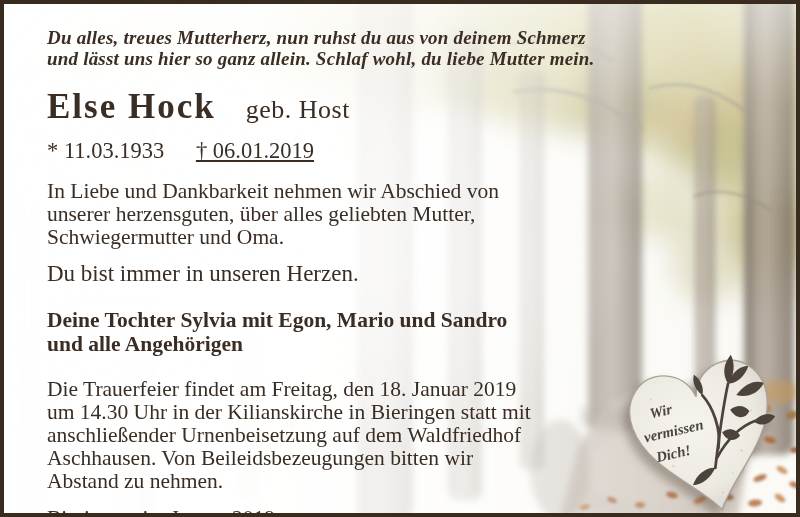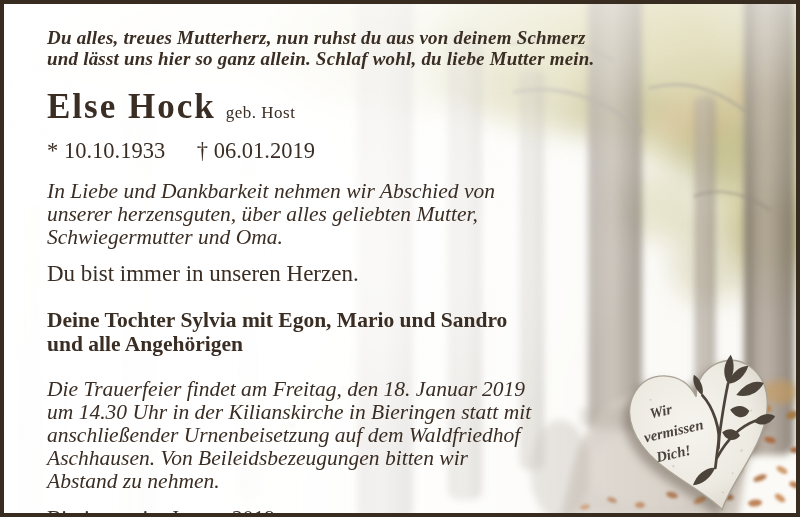--- a/index.html
+++ b/index.html
@@ -24,24 +24,24 @@
     position:absolute;left:47px;top:27px;width:620px;z-index:2;
     color:#3a2d23;
   }
   .pre{white-space:pre-line;}
   .epigraph{
     font-style:italic;font-weight:bold;font-size:19px;line-height:21px;
     letter-spacing:.2px;margin:0;
   }
   .name-row{margin-top:14px;display:flex;align-items:baseline;}
   .name{font-size:35px;font-weight:bold;line-height:48px;letter-spacing:2px;}
-  .maiden{font-size:17px;margin-left:10px;letter-spacing:.5px;}
+  .maiden{font-size:26px;margin-left:30px;letter-spacing:.5px;}
   .dates{margin-top:7px;font-size:22.5px;line-height:26px;}
-  .dates .death{margin-left:26px;}
-  .para{margin:16px 0 0 0;font-size:21.5px;line-height:23px;font-style:italic;}
+  .dates .death{margin-left:26px;text-decoration:underline;}
+  .para{margin:16px 0 0 0;font-size:21.5px;line-height:23px;}
   .remember{margin-top:13px;font-size:23px;line-height:23px;}
   .family{margin-top:7px;font-size:21.5px;line-height:24px;font-weight:bold;}
   .funeral{margin-top:16px;}
   .dateline{margin-top:14px;font-size:21.5px;line-height:23px;}
   .heart-wrap{
     position:absolute;left:626px;top:348px;width:158px;height:170px;z-index:3;
   }
   .heart-wrap svg{filter:drop-shadow(-5px 7px 5px rgba(70,58,46,.38));}
   .stone-line{
     font-family:"Liberation Serif","DejaVu Serif",serif;
@@ -158,21 +158,21 @@
 <div class="content">
   <p class="epigraph pre">Du alles, treues Mutterherz, nun ruhst du aus von deinem Schmerz
 und lässt uns hier so ganz allein. Schlaf wohl, du liebe Mutter mein.</p>
 
   <div class="name-row">
     <span class="name">Else Hock</span>
     <span class="maiden">geb. Host</span>
   </div>
 
   <div class="dates">
-    <span class="birth">* 10.10.1933</span>
+    <span class="birth">* 11.03.1933</span>
     <span class="death">† 06.01.2019</span>
   </div>
 
   <p class="para pre">In Liebe und Dankbarkeit nehmen wir Abschied von
 unserer herzensguten, über alles geliebten Mutter,
 Schwiegermutter und Oma.</p>
 
   <p class="remember">Du bist immer in unseren Herzen.</p>
 
   <p class="family pre" style="margin-top:17px">Deine Tochter Sylvia mit Egon, Mario und Sandro

